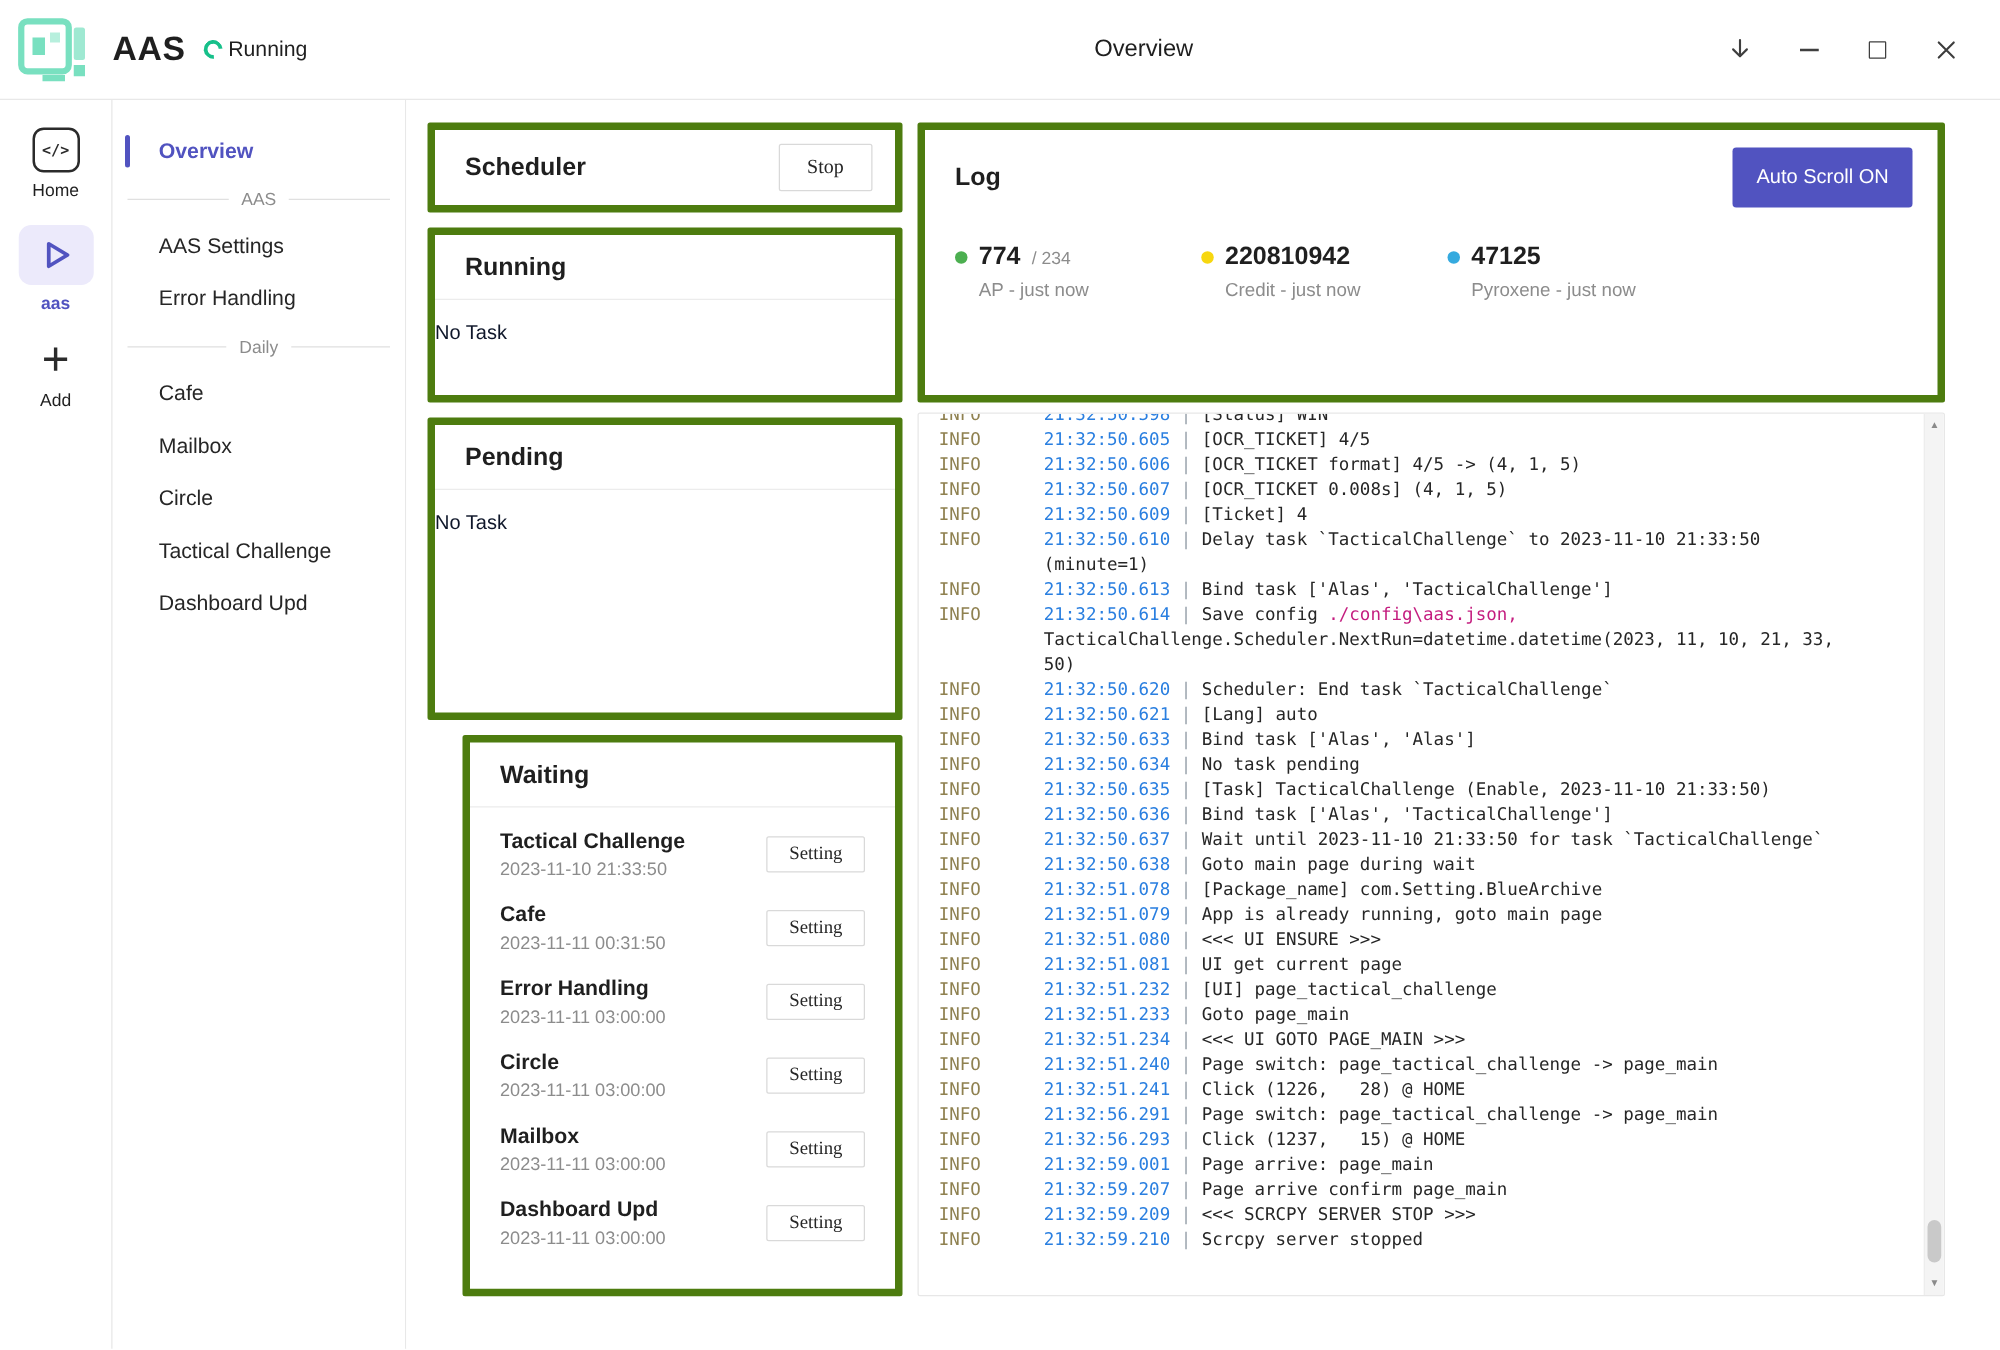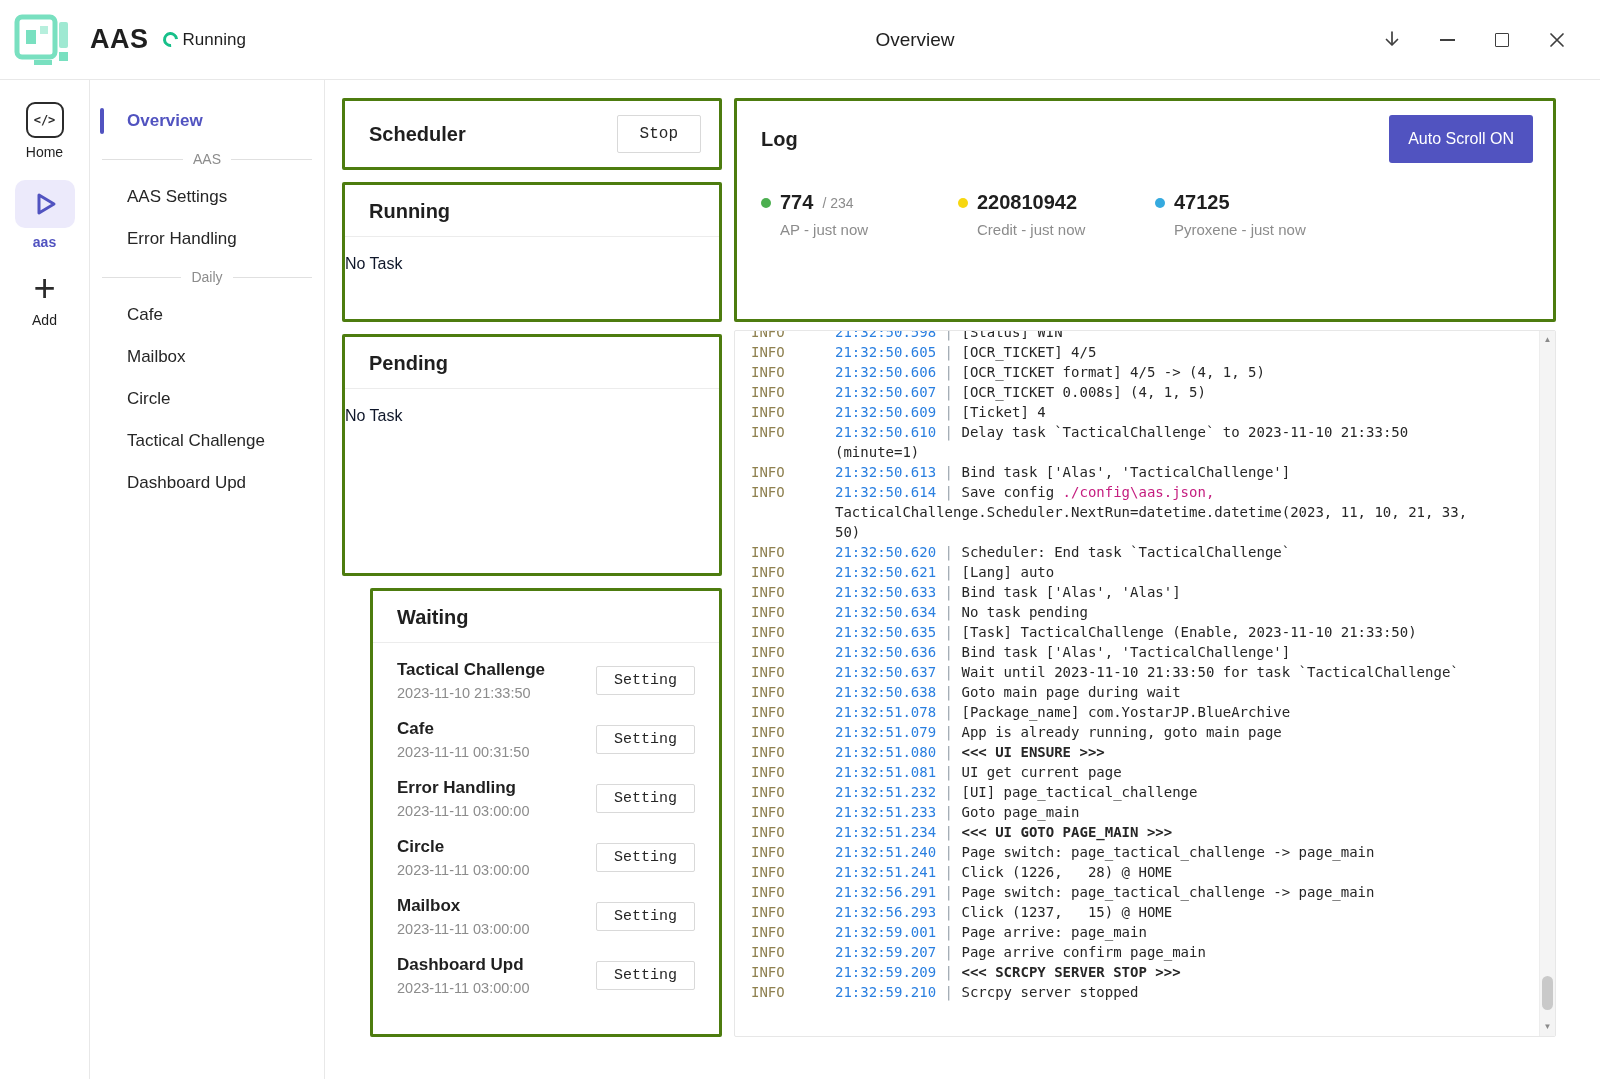--- a/index.html
+++ b/index.html
@@ -40,31 +40,31 @@
   .nav-item{height:42px;display:flex;align-items:center;padding-left:37px;font-size:17px;color:#262626;position:relative;cursor:pointer;}
   .nav-item.active{color:var(--accent);font-weight:bold;}
   .nav-item.active::before{content:"";position:absolute;left:10px;top:8px;width:4px;height:26px;background:var(--accent);border-radius:2px;}
   .nav-divider{display:flex;align-items:center;gap:10px;height:34px;padding:0 12px;color:#8c8c8c;font-size:14px;}
   .nav-line{flex:1;height:1px;background:#e0e0e0;}
 
   .main{flex:1;display:flex;gap:12px;padding:18px 44px 42px 17px;background:#fff;min-width:0;}
   .col-mid{width:380px;flex-shrink:0;display:flex;flex-direction:column;gap:12px;}
   .col-right{flex:1;display:flex;flex-direction:column;gap:8px;min-width:0;}
 
-  .card{background:#fff;border:3px solid #4d7c0f;border-radius:2px;}
+  .card{background:#fff;border:6px solid #4d7c0f;border-radius:2px;}
   .card-title{font-size:20px;font-weight:bold;color:#1f1f1f;}
   .card-head{padding:15px 24px 13px;border-bottom:1px solid #ececec;}
 
   .card-scheduler{height:72px;display:flex;align-items:center;justify-content:space-between;padding:0 18px 0 24px;}
   .card-running{height:140px;}
   .card-pending{height:242px;}
   .card-waiting{flex:1;margin-left:28px;}
   .empty{text-align:left;color:#0f172a;font-size:16px;padding-top:18px;}
 
-  .btn{background:#fff;border:1px solid #d9d9d9;border-radius:2px;font-size:16px;padding:9px 22px;font-family:Liberation Mono, monospace;color:#262626;cursor:pointer;}
+  .btn{background:#fff;border:1px solid #d9d9d9;border-radius:2px;font-size:16px;padding:9px 22px;font-family:Liberation Serif, serif;color:#262626;cursor:pointer;}
   .btn-setting{padding:5px 17px;font-size:15px;}
 
   .wait-list{padding-top:8px;}
   .wait-row{display:flex;align-items:center;justify-content:space-between;padding:9px 24px 9px;}
   .wait-name{font-size:17px;font-weight:bold;}
   .wait-date{font-size:14.5px;color:#8c8c8c;margin-top:5px;}
 
   
   .log-head-card{height:224px;padding:14px 20px 0 24px;}
   .log-head-row{display:flex;align-items:center;justify-content:space-between;}
@@ -78,21 +78,21 @@
   .stat-label{margin-left:19px;margin-top:7px;color:#8c8c8c;font-size:15px;}
 
   .log-panel{flex:1;border:1px solid #e7e7e7;border-radius:2px;position:relative;overflow:hidden;background:#fff;}
   .log-scroll{position:absolute;top:0;left:0;bottom:0;right:16px;overflow:hidden;padding:0 46px 8px 16px;}
   .log-lines{margin-top:-9px;font-family:"DejaVu Sans Mono",monospace;font-size:14px;line-height:20px;color:#262626;}
   .log-line{padding-left:84px;text-indent:-84px;white-space:pre-wrap;}
   .log-level{display:inline-block;width:84px;text-indent:0;color:var(--log-info);}
   .log-time{color:var(--log-time);}
   .log-sep{color:#9aa4ad;}
   .seg-magenta{color:var(--log-magenta);}
-  .seg-bold{font-weight:bold;}
+  .seg-bold{font-weight:normal;}
 
   .scrollbar{position:absolute;top:0;right:0;bottom:0;width:16px;background:#f4f4f4;border-left:1px solid #ededed;display:flex;flex-direction:column;justify-content:space-between;align-items:center;padding:3px 0;cursor:default;}
   .sb-arrow{font-size:8px;color:#8a8a8a;line-height:1;height:12px;display:flex;align-items:center;}
   .sb-thumb{position:absolute;right:2px;bottom:26px;width:11px;height:34px;background:#c9c9c9;border-radius:6px;}
 </style>
 </head>
 <body>
 
 <div class="titlebar">
   <div class="logo">
@@ -296,21 +296,21 @@
               <div class="log-line"><span class="log-level">INFO</span><span class="log-time">21:32:50.613</span><span class="log-sep"> | </span><span class="log-msg"><span>Bind task ['Alas', 'TacticalChallenge']</span></span></div>
               <div class="log-line"><span class="log-level">INFO</span><span class="log-time">21:32:50.614</span><span class="log-sep"> | </span><span class="log-msg"><span>Save config </span><span class="seg-magenta">./config\aas.json,</span><span> TacticalChallenge.Scheduler.NextRun=datetime.datetime(2023, 11, 10, 21, 33, 50)</span></span></div>
               <div class="log-line"><span class="log-level">INFO</span><span class="log-time">21:32:50.620</span><span class="log-sep"> | </span><span class="log-msg"><span>Scheduler: End task `TacticalChallenge`</span></span></div>
               <div class="log-line"><span class="log-level">INFO</span><span class="log-time">21:32:50.621</span><span class="log-sep"> | </span><span class="log-msg"><span>[Lang] auto</span></span></div>
               <div class="log-line"><span class="log-level">INFO</span><span class="log-time">21:32:50.633</span><span class="log-sep"> | </span><span class="log-msg"><span>Bind task ['Alas', 'Alas']</span></span></div>
               <div class="log-line"><span class="log-level">INFO</span><span class="log-time">21:32:50.634</span><span class="log-sep"> | </span><span class="log-msg"><span>No task pending</span></span></div>
               <div class="log-line"><span class="log-level">INFO</span><span class="log-time">21:32:50.635</span><span class="log-sep"> | </span><span class="log-msg"><span>[Task] TacticalChallenge (Enable, 2023-11-10 21:33:50)</span></span></div>
               <div class="log-line"><span class="log-level">INFO</span><span class="log-time">21:32:50.636</span><span class="log-sep"> | </span><span class="log-msg"><span>Bind task ['Alas', 'TacticalChallenge']</span></span></div>
               <div class="log-line"><span class="log-level">INFO</span><span class="log-time">21:32:50.637</span><span class="log-sep"> | </span><span class="log-msg"><span>Wait until 2023-11-10 21:33:50 for task `TacticalChallenge`</span></span></div>
               <div class="log-line"><span class="log-level">INFO</span><span class="log-time">21:32:50.638</span><span class="log-sep"> | </span><span class="log-msg"><span>Goto main page during wait</span></span></div>
-              <div class="log-line"><span class="log-level">INFO</span><span class="log-time">21:32:51.078</span><span class="log-sep"> | </span><span class="log-msg"><span>[Package_name] com.YostarJP.BlueArchive</span></span></div>
+              <div class="log-line"><span class="log-level">INFO</span><span class="log-time">21:32:51.078</span><span class="log-sep"> | </span><span class="log-msg"><span>[Package_name] com.Setting.BlueArchive</span></span></div>
               <div class="log-line"><span class="log-level">INFO</span><span class="log-time">21:32:51.079</span><span class="log-sep"> | </span><span class="log-msg"><span>App is already running, goto main page</span></span></div>
               <div class="log-line"><span class="log-level">INFO</span><span class="log-time">21:32:51.080</span><span class="log-sep"> | </span><span class="log-msg"><span class="seg-bold">&lt;&lt;&lt; UI ENSURE &gt;&gt;&gt;</span></span></div>
               <div class="log-line"><span class="log-level">INFO</span><span class="log-time">21:32:51.081</span><span class="log-sep"> | </span><span class="log-msg"><span>UI get current page</span></span></div>
               <div class="log-line"><span class="log-level">INFO</span><span class="log-time">21:32:51.232</span><span class="log-sep"> | </span><span class="log-msg"><span>[UI] page_tactical_challenge</span></span></div>
               <div class="log-line"><span class="log-level">INFO</span><span class="log-time">21:32:51.233</span><span class="log-sep"> | </span><span class="log-msg"><span>Goto page_main</span></span></div>
               <div class="log-line"><span class="log-level">INFO</span><span class="log-time">21:32:51.234</span><span class="log-sep"> | </span><span class="log-msg"><span class="seg-bold">&lt;&lt;&lt; UI GOTO PAGE_MAIN &gt;&gt;&gt;</span></span></div>
               <div class="log-line"><span class="log-level">INFO</span><span class="log-time">21:32:51.240</span><span class="log-sep"> | </span><span class="log-msg"><span>Page switch: page_tactical_challenge -&gt; page_main</span></span></div>
               <div class="log-line"><span class="log-level">INFO</span><span class="log-time">21:32:51.241</span><span class="log-sep"> | </span><span class="log-msg"><span>Click (1226,   28) @ HOME</span></span></div>
               <div class="log-line"><span class="log-level">INFO</span><span class="log-time">21:32:56.291</span><span class="log-sep"> | </span><span class="log-msg"><span>Page switch: page_tactical_challenge -&gt; page_main</span></span></div>
               <div class="log-line"><span class="log-level">INFO</span><span class="log-time">21:32:56.293</span><span class="log-sep"> | </span><span class="log-msg"><span>Click (1237,   15) @ HOME</span></span></div>

